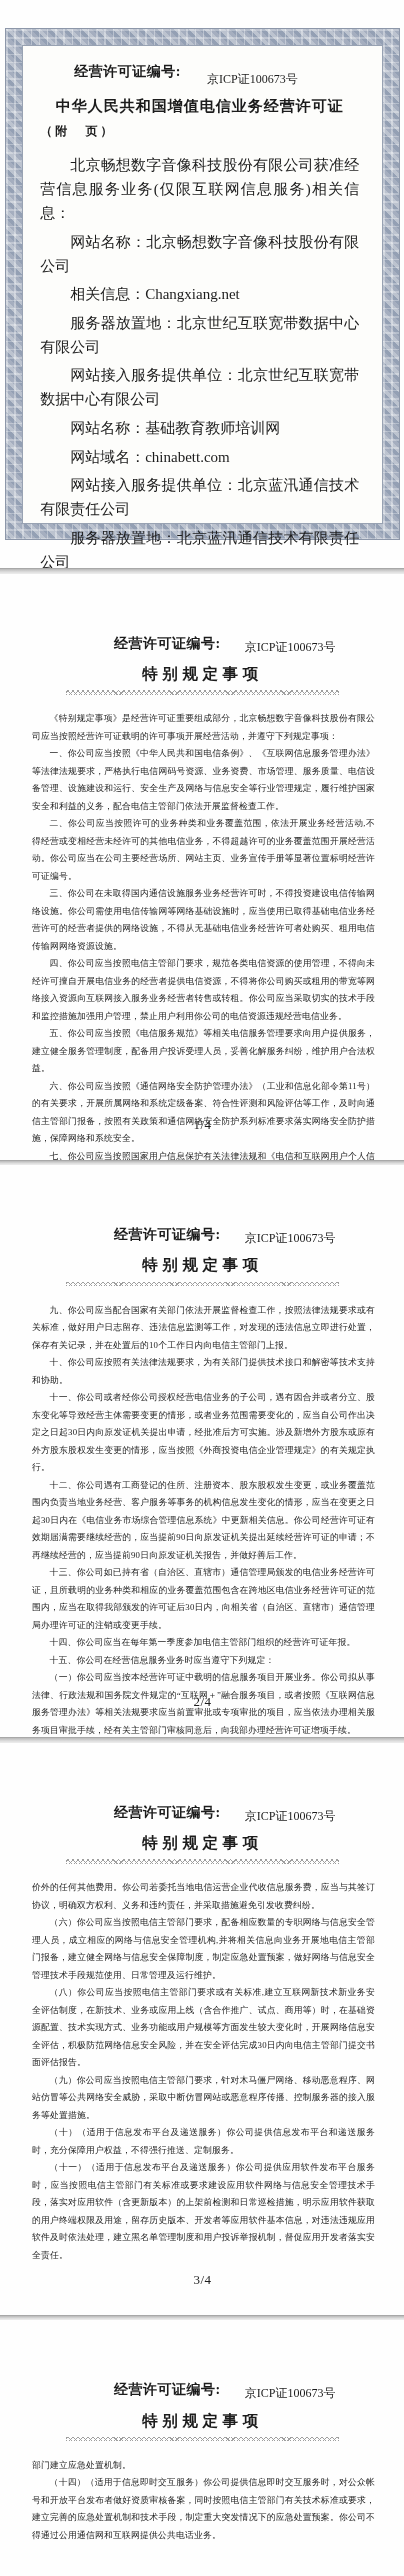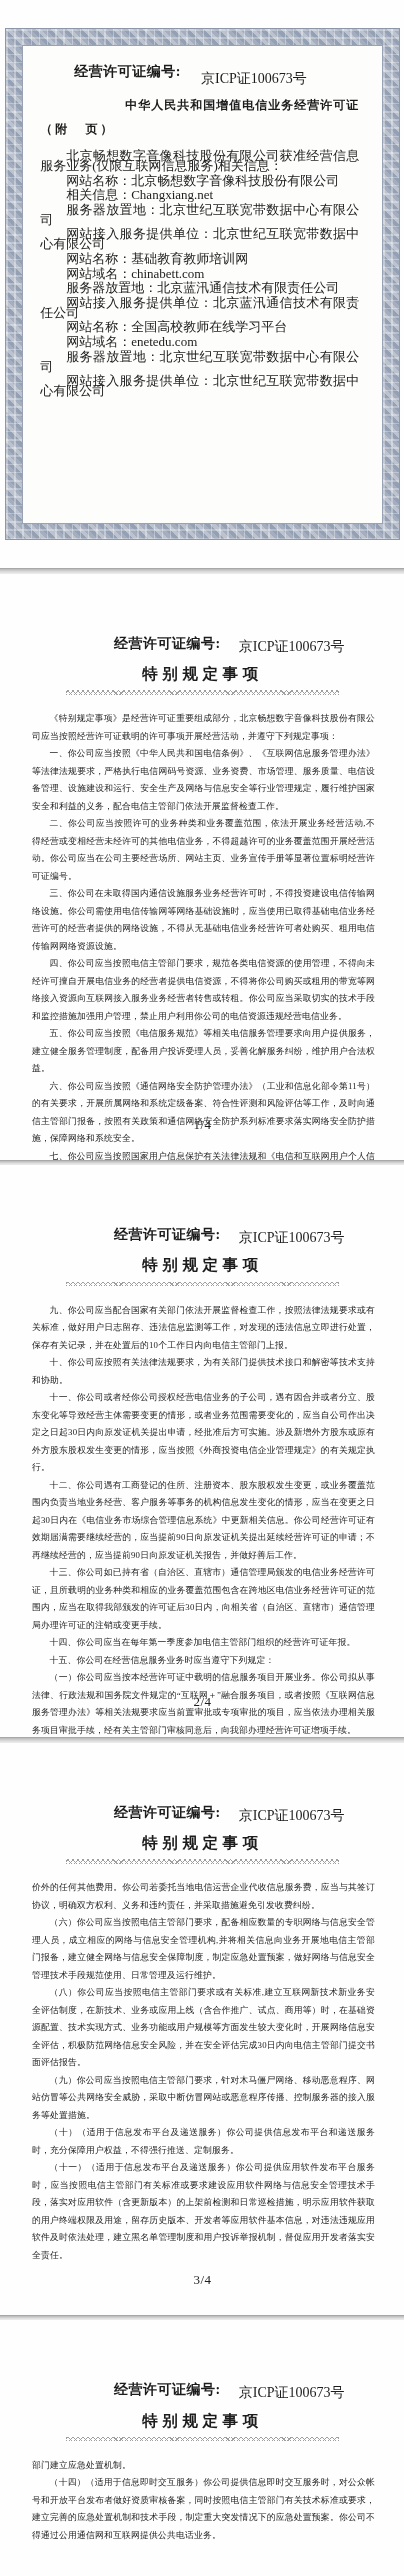--- a/index.html
+++ b/index.html
@@ -35,37 +35,37 @@
   }
   .cert-inner{
     background:#fdfdfb;
     height:100%;
     box-sizing:border-box;
     border:0.5px solid #98a2b2;
     padding:17.5px 23px 0 17.5px;
   }
   .license-row{white-space:nowrap;}
   .license-label{font-size:14px;font-weight:bold;letter-spacing:0.5px;margin-left:34px;}
-  .license-number{font-size:14px;display:inline-block;position:relative;margin-left:14px;}
+  .license-number{font-size:12px;display:inline-block;position:relative;margin-left:20px;}
   .cert .license-number{top:7.2px;left:6.2px;}
   .cert-title{
-    text-align:right;
-    font-size:12px;
+    text-align:center;
+    font-size:15px;
     font-weight:bold;
     letter-spacing:1px;
     margin-top:15.5px;
   }
   .cert-subtitle{
     text-align:left;
     font-size:12px;
     font-weight:bold;
     letter-spacing:3.1px;
     margin-top:7.2px;
   }
-  .cert-body{margin-top:13.4px;font-size:13px;line-height:10px;}
+  .cert-body{margin-top:13.4px;font-size:15px;line-height:24px;}
   .cert-body p{margin:0 0 4.6px 0;text-indent:2em;text-align:justify;}
   
   .prov{box-sizing:border-box;padding-top:61px;}
   .prov .license-row{padding-left:80px;}
   .prov .license-number{top:3.1px;left:4.1px;}
   .prov-title{
     text-align:center;
     font-size:15.5px;
     font-weight:bold;
     letter-spacing:4.6px;
@@ -114,22 +114,22 @@
       <div class="cert-title">中华人民共和国增值电信业务经营许可证</div>
       <div class="cert-subtitle">（附　页）</div>
       <div class="cert-body">
           <p>北京畅想数字音像科技股份有限公司获准经营信息服务业务(仅限互联网信息服务)相关信息：</p>
           <p>网站名称：北京畅想数字音像科技股份有限公司</p>
           <p>相关信息：Changxiang.net</p>
           <p>服务器放置地：北京世纪互联宽带数据中心有限公司</p>
           <p>网站接入服务提供单位：北京世纪互联宽带数据中心有限公司</p>
           <p>网站名称：基础教育教师培训网</p>
           <p>网站域名：chinabett.com</p>
+          <p>网站接入服务提供单位：北京蓝汛通信技术有限责任公司</p>
           <p>服务器放置地：北京蓝汛通信技术有限责任公司</p>
-          <p>网站接入服务提供单位：北京蓝汛通信技术有限责任公司</p>
           <p>网站名称：全国高校教师在线学习平台</p>
           <p>网站域名：enetedu.com</p>
           <p>服务器放置地：北京世纪互联宽带数据中心有限公司</p>
           <p>网站接入服务提供单位：北京世纪互联宽带数据中心有限公司</p>
         </div>
     </div>
   </div>
 </section>
 
 <div class="page-gap"></div>

